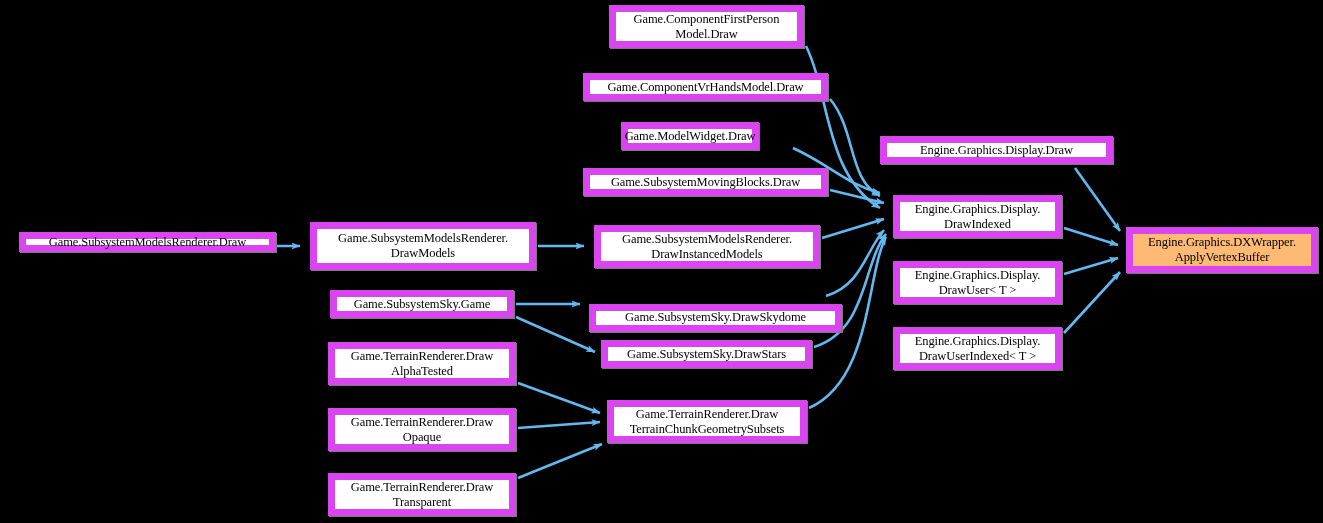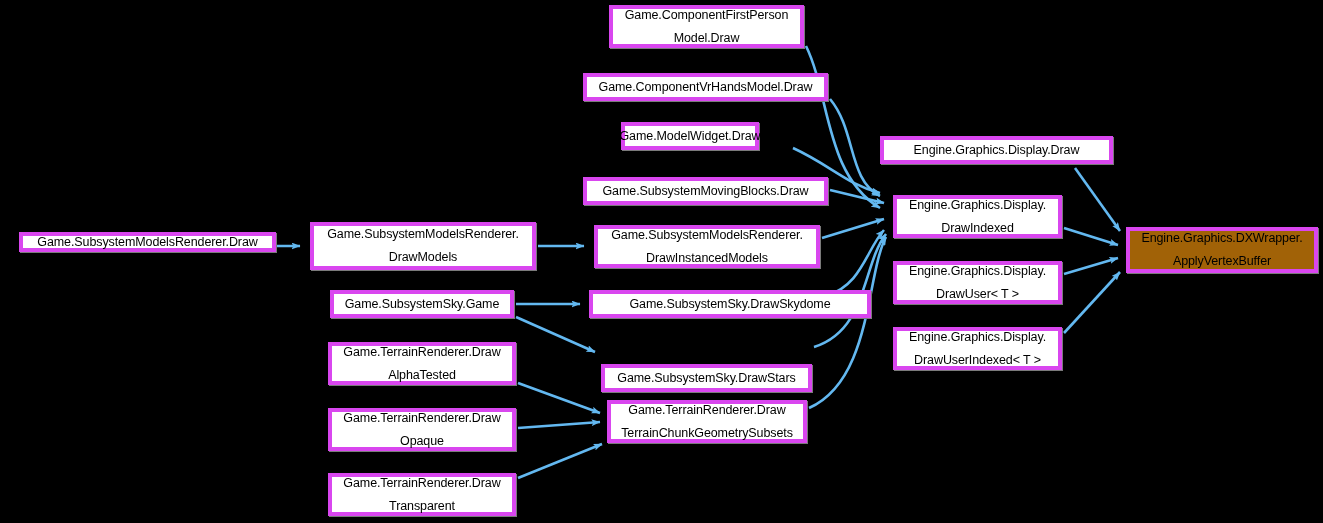--- a/index.html
+++ b/index.html
@@ -19,34 +19,35 @@
     position: absolute;
     left: 0;
     top: 0;
     width: 1323px;
     height: 523px;
   }
   .node {
     position: absolute;
     box-sizing: border-box;
     background: #ffffff;
-    border: 4px solid #d946ef;
+    border: 7px solid #d946ef;
     box-shadow: 1px 1px 0 0 #7a7a7a;
     color: #000000;
     font-size: 12.5px;
-    line-height: 23px;
+    line-height: 15px;
     display: flex;
     align-items: center;
     justify-content: center;
     text-align: center;
     white-space: pre-line;
     letter-spacing: -0.1px;
+    font-family: Liberation Serif, serif;
   }
   .node.highlight {
-    background: #a16207;
+    background: #fdba74;
   }
   .node span {
     display: block;
     padding: 0 3px;
   }
 </style>
 </head>
 <body>
 
 <div id="callgraph">
@@ -81,26 +82,26 @@
   </svg>
 
   <div id="nodes">
       <div class="node" style="left: 19px; top: 232px; width: 257px; height: 20px;"><span>Game.SubsystemModelsRenderer.Draw</span></div>
       <div class="node" style="left: 310px; top: 222px; width: 226px; height: 48px;"><span>Game.SubsystemModelsRenderer.
 DrawModels</span></div>
       <div class="node" style="left: 609px; top: 5px; width: 195px; height: 43px;"><span>Game.ComponentFirstPerson
 Model.Draw</span></div>
       <div class="node" style="left: 583px; top: 73px; width: 245px; height: 28px; text-align: center;"><span>Game.ComponentVrHandsModel.Draw</span></div>
       <div class="node" style="left: 621px; top: 122px; width: 138px; height: 28px;"><span>Game.ModelWidget.Draw</span></div>
-      <div class="node" style="left: 583px; top: 177px; width: 245px; height: 28px;"><span>Game.SubsystemMovingBlocks.Draw</span></div>
+      <div class="node" style="left: 583px; top: 168px; width: 245px; height: 28px;"><span>Game.SubsystemMovingBlocks.Draw</span></div>
       <div class="node" style="left: 594px; top: 225px; width: 226px; height: 43px;"><span>Game.SubsystemModelsRenderer.
 DrawInstancedModels</span></div>
       <div class="node" style="left: 330px; top: 290px; width: 184px; height: 28px;"><span>Game.SubsystemSky.Game</span></div>
-      <div class="node" style="left: 589px; top: 290px; width: 282px; height: 28px;"><span>Game.SubsystemSky.DrawSkydome</span></div>
-      <div class="node" style="left: 601px; top: 340px; width: 211px; height: 28px; margin-top: 24px;"><span>Game.SubsystemSky.DrawStars</span></div>
+      <div class="node" style="left: 589px; top: 304px; width: 253px; height: 28px; align-items: flex-end;"><span>Game.SubsystemSky.DrawSkydome</span></div>
+      <div class="node" style="left: 601px; top: 340px; width: 211px; height: 28px;"><span>Game.SubsystemSky.DrawStars</span></div>
       <div class="node" style="left: 328px; top: 342px; width: 188px; height: 43px;"><span>Game.TerrainRenderer.Draw
 AlphaTested</span></div>
       <div class="node" style="left: 328px; top: 408px; width: 188px; height: 43px;"><span>Game.TerrainRenderer.Draw
 Opaque</span></div>
       <div class="node" style="left: 328px; top: 473px; width: 188px; height: 43px;"><span>Game.TerrainRenderer.Draw
 Transparent</span></div>
       <div class="node" style="left: 607px; top: 400px; width: 200px; height: 43px;"><span>Game.TerrainRenderer.Draw
 TerrainChunkGeometrySubsets</span></div>
       <div class="node" style="left: 880px; top: 136px; width: 233px; height: 28px; justify-content: center;"><span>Engine.Graphics.Display.Draw</span></div>
       <div class="node" style="left: 893px; top: 195px; width: 169px; height: 43px;"><span>Engine.Graphics.Display.

